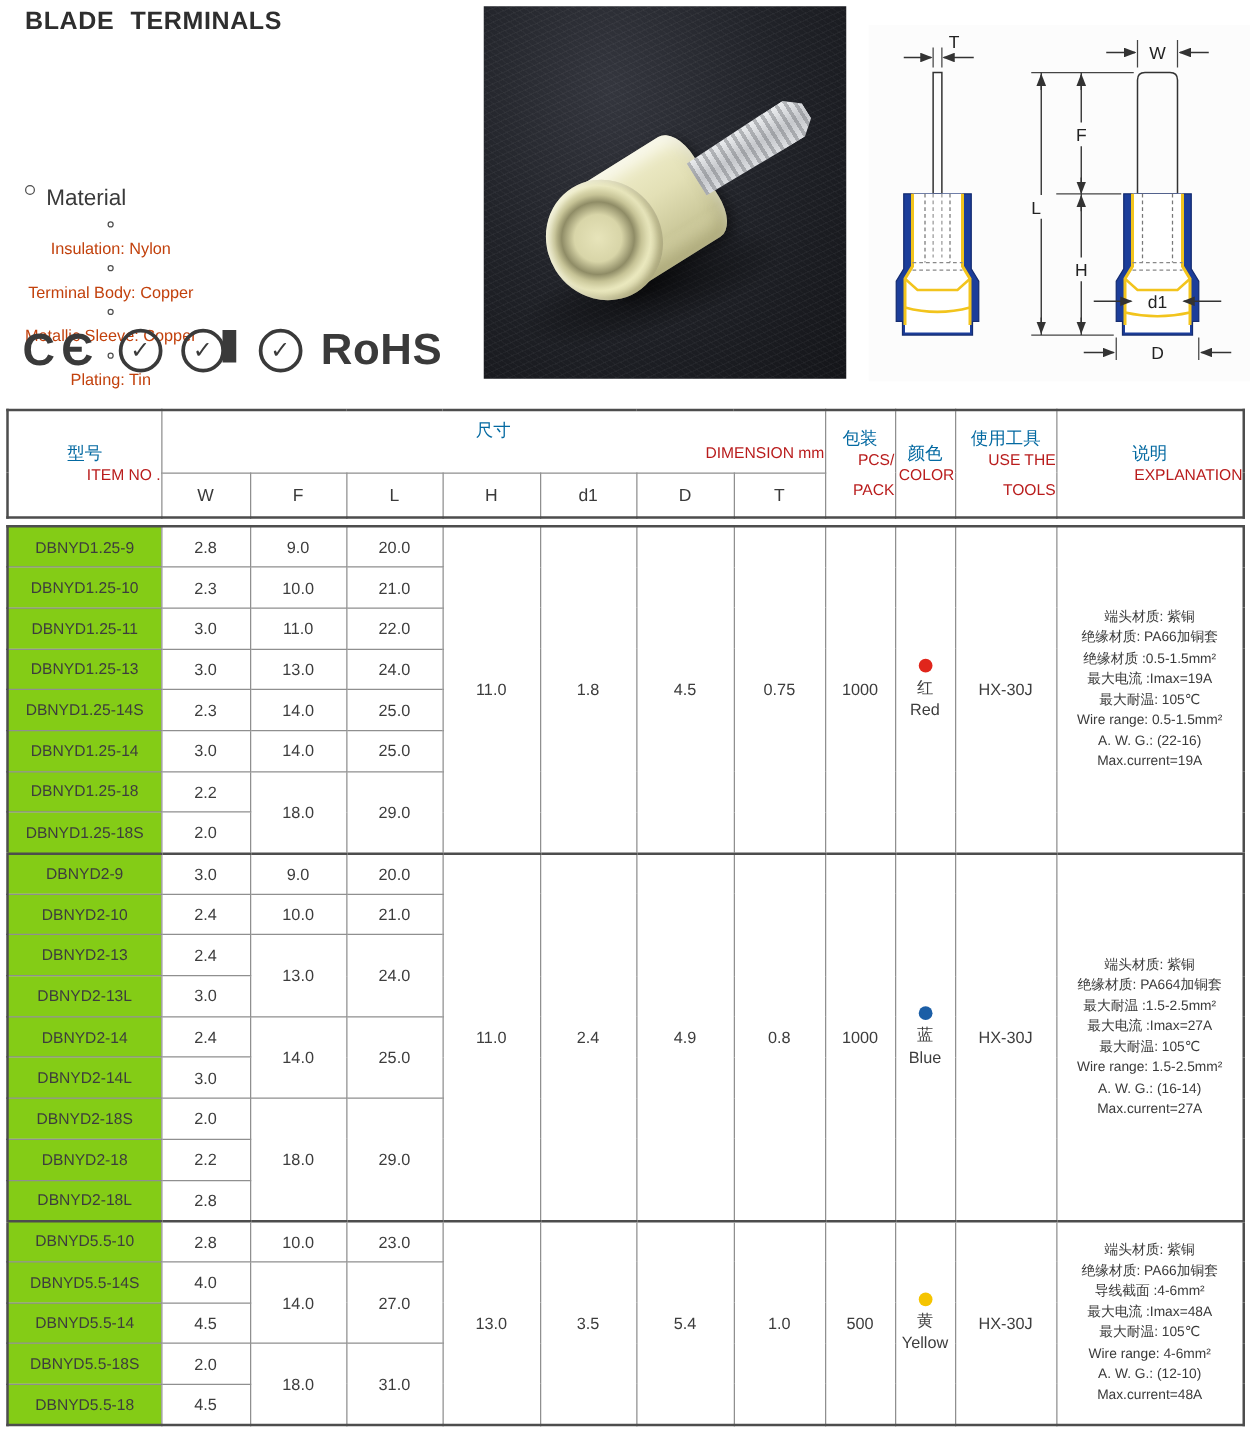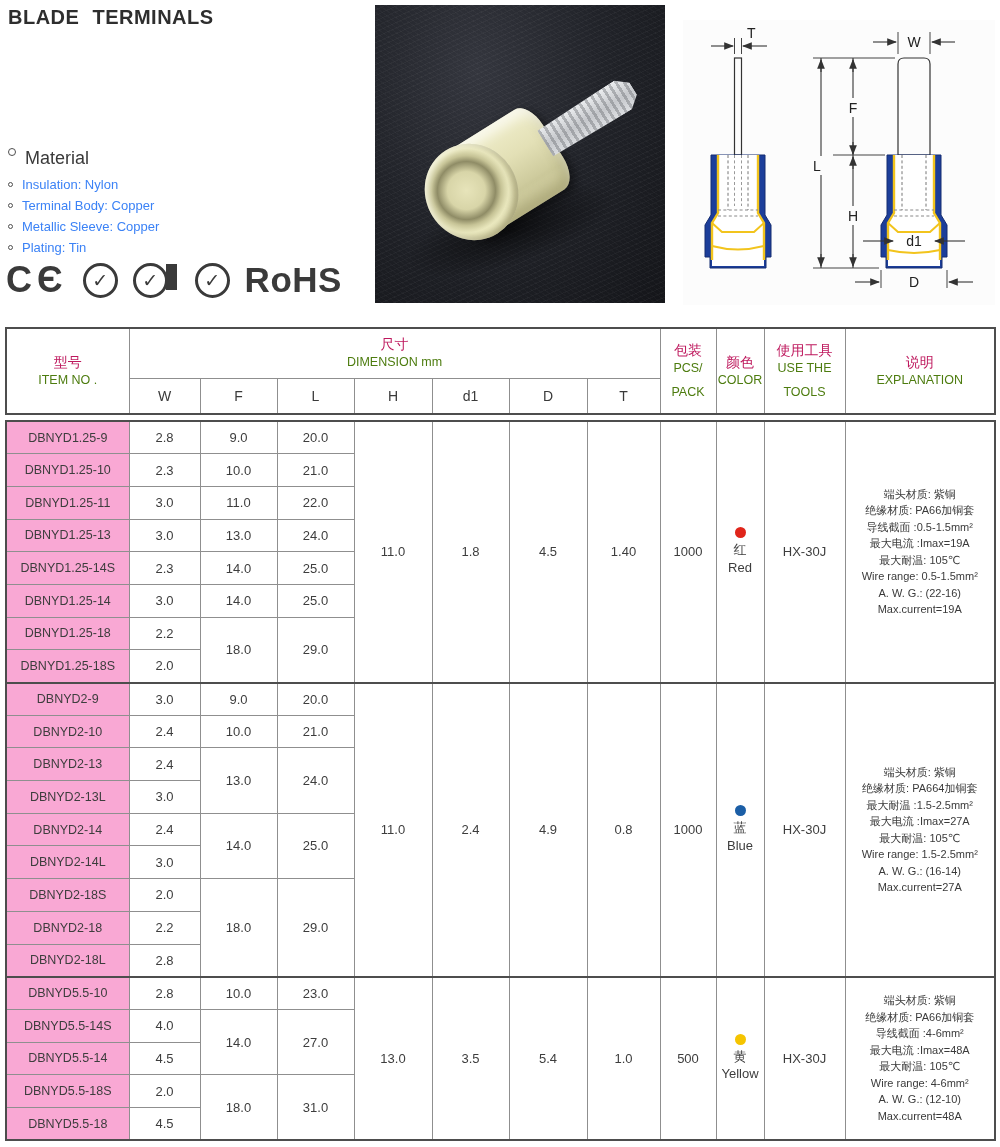--- a/index.html
+++ b/index.html
@@ -4,28 +4,28 @@
 <style>
   * { box-sizing: border-box; }
   html,body { margin:0; padding:0; }
   body {
     width:1000px; height:1147px; background:#ffffff; position:relative;
     font-family:"Liberation Sans","DejaVu Sans",sans-serif; color:#3c3c3c;
     overflow:hidden;
   }
 
   
-  .top { position:relative; width:856px; height:320px; }
+  .top { position:relative; width:856px; height:320px;margin-left:12px; }
   .page-title {
     position:absolute; left:8px; top:6px;
     font-size:20px; font-weight:bold; color:#2e2e2e; letter-spacing:.5px; word-spacing:7px;
   }
   .material { position:absolute; left:8px; top:148px; }
   .material-heading { display:flex; gap:9px; font-size:18px; color:#3a3a3a; margin-bottom:8px; }
-  .material-item { display:flex; align-items:center; gap:9px; font-size:13px; color:#3b82f6; margin:6px 0; }
+  .material-item { display:flex; align-items:center; gap:9px; font-size:13px; color:#c2410c; margin:6px 0;flex-direction:column; }
   .bullet { display:inline-block; width:8px; height:8px; border:1.6px solid #4f4f4f; border-radius:50%; flex:none; }
   .bullet.small { width:5px; height:5px; border-width:1.4px; }
 
   .certs { position:absolute; left:6px; top:258px; display:flex; align-items:center; gap:15px; height:44px; }
   .ce-mark { font-size:36px; font-weight:600; color:#3a3a3a; letter-spacing:5px; line-height:1; }
   .badge {
     width:35px; height:35px; border:3px solid #3a3a3a; border-radius:50%;
     display:flex; align-items:center; justify-content:center;
     font-size:19px; font-weight:bold; color:#3a3a3a; flex:none; position:relative;
   }
@@ -74,25 +74,25 @@
   .diagram svg .dim { stroke:#333; stroke-width:1.1; fill:none; }
   .diagram svg .thin { stroke:#444; stroke-width:1; fill:none; }
 
   
   .tablewrap { position:absolute; left:5px; top:327px; width:990px; }
   table.spec { border-collapse:collapse; table-layout:fixed; width:990px; }
   table.spec th, table.spec td { border:1px solid #8f8f8f; font-weight:normal; text-align:center; vertical-align:middle; padding:0; }
   table.header-table { border:2px solid #4d4d4d; margin-bottom:5px; }
   table.body-table { border:2px solid #4d4d4d; }
   tr.h1 { height:50px; } tr.h2 { height:36px; }
-  th .cn { font-size:14px; color:#be185d; line-height:1.25; }
-  th .en { font-size:12.5px; color:#4d7c0f; line-height:1.3; }
+  th .cn { font-size:14px; color:#0369a1; line-height:1.25; }
+  th .en { font-size:12.5px; color:#b91c1c; line-height:1.3;text-align:right; }
   tr.h2 th { font-size:14px; color:#3a3a3a; }
   table.body-table tr { height:32.7px; }
-  td.item { background:#f9a8d4; text-align:left; padding-left:14px; font-size:12.5px; color:#3d3d3d; }
+  td.item { background:#84cc16; text-align:left; padding-left:14px; font-size:12.5px; color:#3d3d3d; }
   td.num { font-size:13px; color:#3d3d3d; }
   td.colorcell { font-size:13px; color:#3d3d3d; line-height:1.35; }
   td.colorcell .dot { display:block; width:11px; height:11px; border-radius:50%; margin:0 auto 3px; }
   td.expl { text-align:left; padding:6px 4px 6px 10px;margin-top:30px; }
   td.expl div { font-size:11px; line-height:1.5; color:#3a3a3a; white-space:nowrap; }
   tr.gstart td { border-top:2px solid #4d4d4d; }
 </style>
 </head>
 <body>
 
@@ -295,32 +295,32 @@
     </colgroup>
     <tbody id="tbody">
         <tr>
           <td class="item">DBNYD1.25-9</td>
           <td class="num">2.8</td>
           <td class="num">9.0</td>
           <td class="num">20.0</td>
           <td class="num" rowspan="8">11.0</td>
           <td class="num" rowspan="8">1.8</td>
           <td class="num" rowspan="8">4.5</td>
-          <td class="num" rowspan="8">1.40</td>
+          <td class="num" rowspan="8">0.75</td>
           <td class="num" rowspan="8">1000</td>
           <td class="colorcell" rowspan="8">
             <span class="dot" style="background: rgb(224, 37, 27);"></span>
             <div>红</div>
             <div>Red</div>
           </td>
           <td class="num" rowspan="8">HX-30J</td>
           <td class="expl" rowspan="8">
             <div>端头材质: 紫铜</div>
             <div>绝缘材质:  PA66加铜套</div>
-            <div>导线截面 :0.5-1.5mm²</div>
+            <div>绝缘材质 :0.5-1.5mm²</div>
             <div>最大电流 :Imax=19A</div>
             <div>最大耐温: 105℃</div>
             <div>Wire range:  0.5-1.5mm²</div>
             <div>A. W. G.:  (22-16)</div>
             <div>Max.current=19A</div>
           </td>
         </tr>
         <tr>
           <td class="item">DBNYD1.25-10</td>
           <td class="num">2.3</td>

